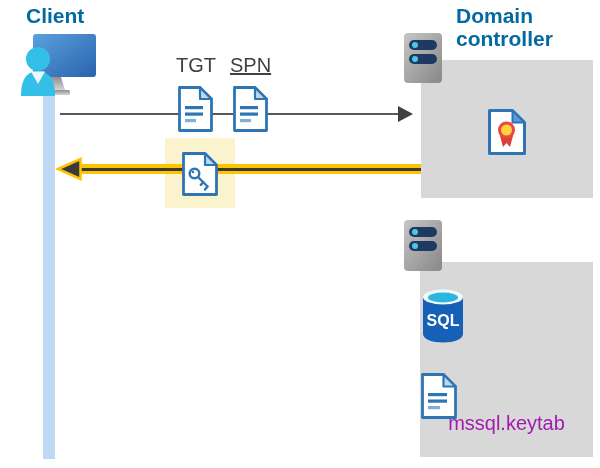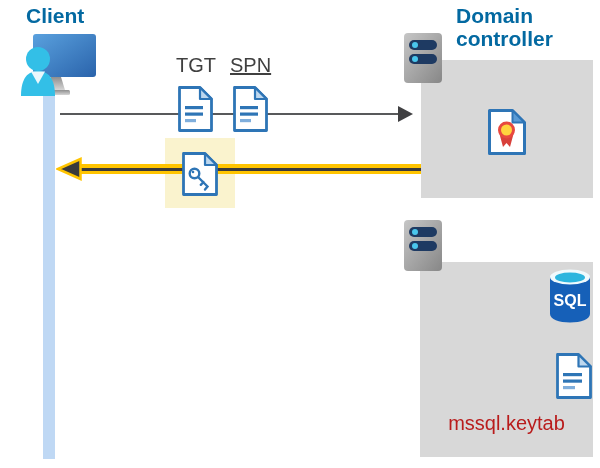--- a/index.html
+++ b/index.html
@@ -8,28 +8,28 @@
     font-family:"Liberation Sans",sans-serif;
   }
   .abs{position:absolute;}
   .title{font-size:21px;font-weight:bold;color:#0369a1;line-height:23px;}
   .client-label{left:26px;top:4px;}
   .dc-label{left:456px;top:4px;width:150px;}
   .linux-label{left:456px;top:228px;white-space:nowrap;}
   .ticket-label{font-size:20px;color:#404040;width:38px;text-align:center;top:54px;}
   .tgt{left:176px;}
   .spn{left:230px;text-decoration:underline;}
-  .keytab-label{left:420px;top:412px;width:173px;text-align:center;font-size:20px;color:#b91c1c;}
+  .keytab-label{left:420px;top:412px;width:173px;text-align:center;font-size:20px;color:#a21caf;}
 
   .timeline{left:43px;top:94px;width:12px;height:365px;background:#bfd8f4;}
 
   .dc-box{left:421px;top:60px;width:172px;height:138px;background:#d8d8d8;
           display:flex;justify-content:center;align-items:flex-start;padding-top:48px;box-sizing:border-box;}
   .linux-box{left:420px;top:262px;width:173px;height:195px;background:#d8d8d8;
-          display:flex;flex-direction:column;align-items:flex-end;padding-top:6px;box-sizing:border-box;}
+          display:flex;flex-direction:column;align-items:flex-start;padding-top:26px;box-sizing:border-box;}
   .linux-box .gap{height:28px;}
 
   .req-line{left:60px;top:113px;width:338px;height:2px;background:#58595b;}
   .req-head{left:398px;top:106px;width:0;height:0;
             border-left:15px solid #404042;border-top:8px solid transparent;border-bottom:8px solid transparent;}
 
   .highlight{left:165px;top:138px;width:70px;height:70px;background:#faf3ce;}
   .resp-band{left:77px;top:164px;width:344px;height:10px;background:#ffc400;}
   .resp-core{position:absolute;left:0;right:0;top:3.5px;height:3px;background:#3a3a3c;}
   .resp-head{left:56px;top:157px;}

